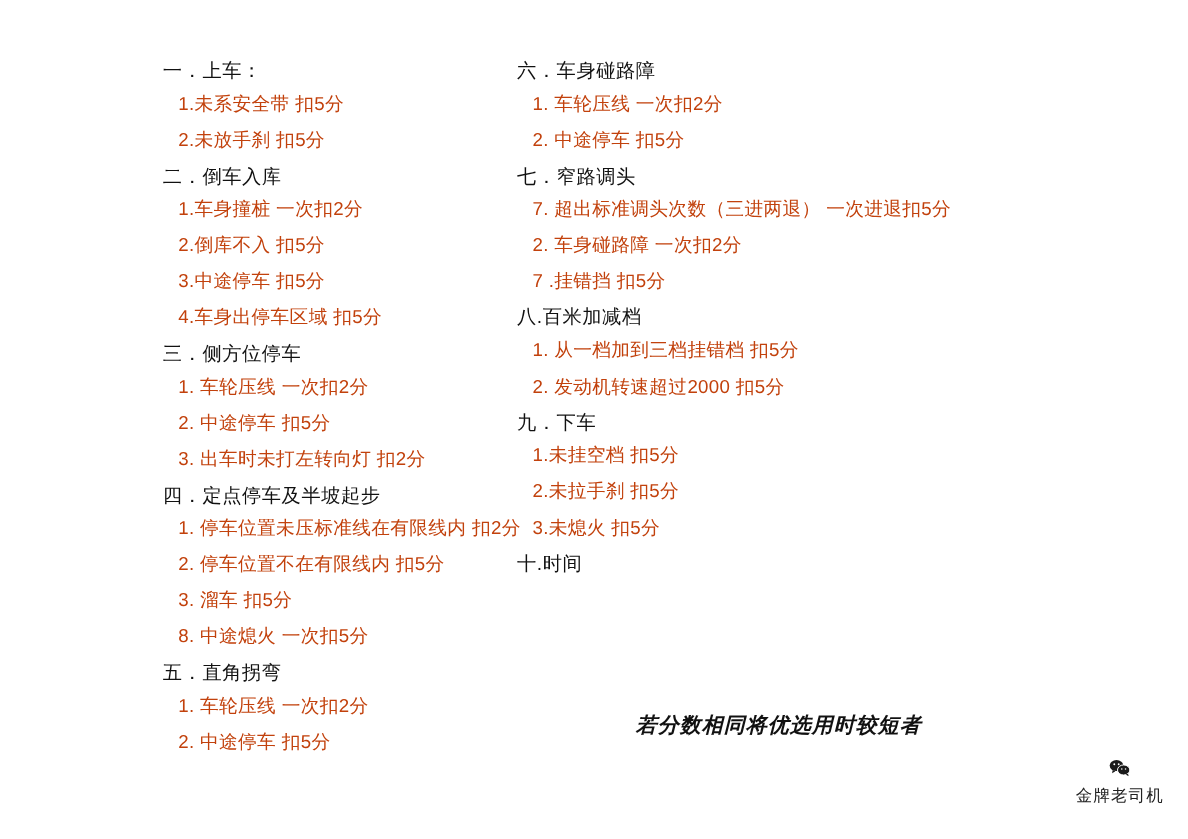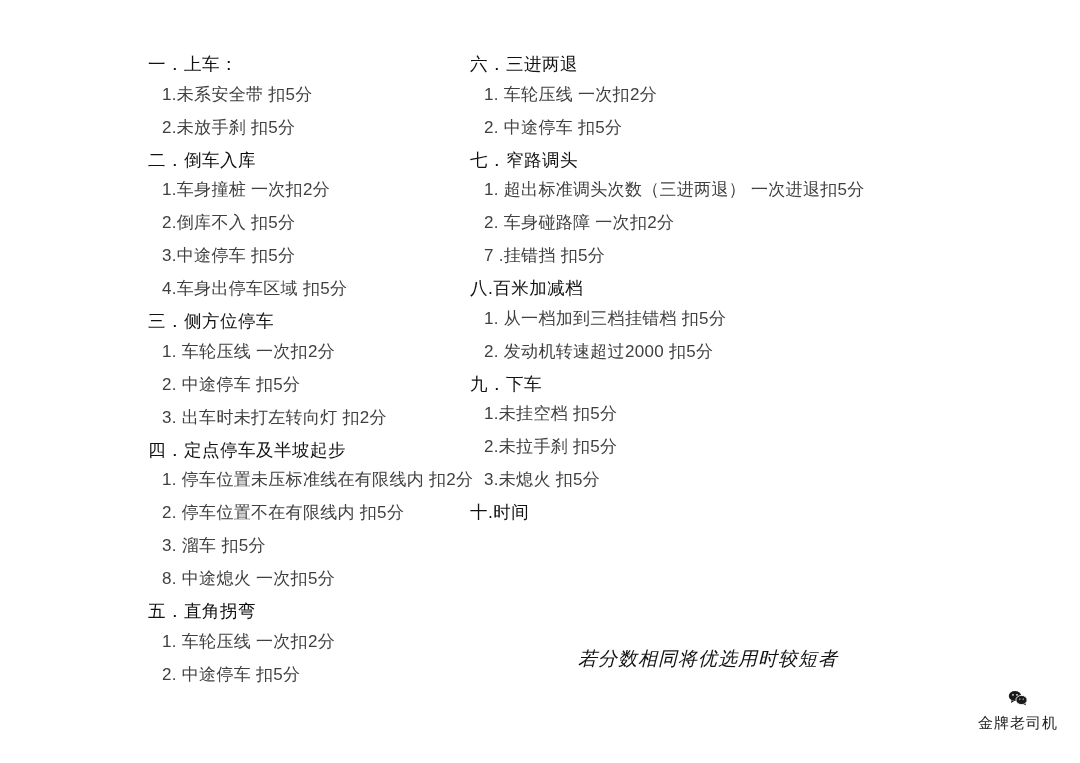--- a/index.html
+++ b/index.html
@@ -47,35 +47,35 @@
     letter-spacing: 0.5px;
     color: #111;
     white-space: nowrap;
   }
   .item {
     font-size: 17px;
     line-height: 1.0;
     margin: 0 0 16px 0;
     padding-left: 14px;
     letter-spacing: 0.3px;
-    color: #404040;
+    color: #c2410c;
     white-space: nowrap;
   }
   .group {
     margin-bottom: 10px;
   }
   .group:last-child {
     margin-bottom: 0;
   }
   .note {
     position: absolute;
     left: 578px;
     top: 627px;
     font-size: 19px;
-    font-weight: normal;
+    font-weight: bold;
     font-style: italic;
     letter-spacing: 1px;
     color: #111;
     white-space: nowrap;
   }
   .footer {
     position: absolute;
     right: 22px;
     bottom: 30px;
     display: flex;
@@ -138,28 +138,28 @@
         <p class="heading">五．直角拐弯</p>
         <p class="item">1. 车轮压线 一次扣2分</p>
         <p class="item">2. 中途停车  扣5分</p>
       </div>
 
     </div>
 
     <div class="col col-right">
 
       <div class="group">
-        <p class="heading">六．三进两退</p>
+        <p class="heading">六．车身碰路障</p>
         <p class="item">1. 车轮压线 一次扣2分</p>
         <p class="item">2. 中途停车  扣5分</p>
       </div>
 
       <div class="group">
         <p class="heading">七．窄路调头</p>
-        <p class="item">1. 超出标准调头次数（三进两退） 一次进退扣5分</p>
+        <p class="item">7. 超出标准调头次数（三进两退） 一次进退扣5分</p>
         <p class="item">2. 车身碰路障 一次扣2分</p>
         <p class="item">7 .挂错挡   扣5分</p>
       </div>
 
       <div class="group">
         <p class="heading">八.百米加减档</p>
         <p class="item">1. 从一档加到三档挂错档 扣5分</p>
         <p class="item">2. 发动机转速超过2000  扣5分</p>
       </div>
 

